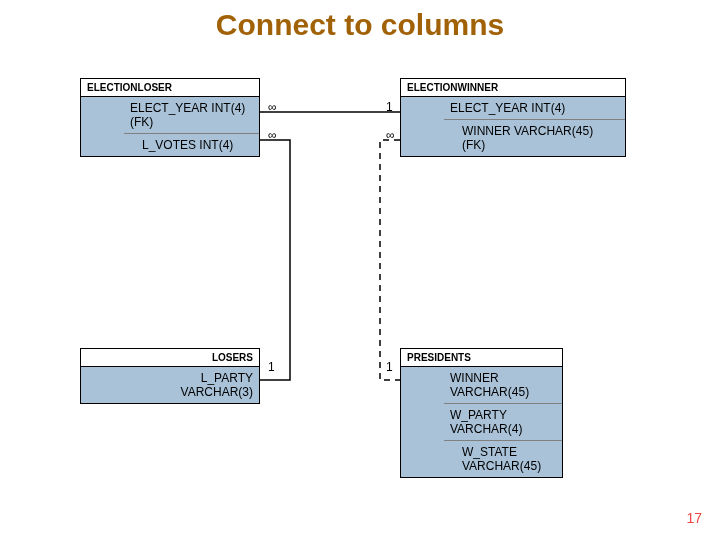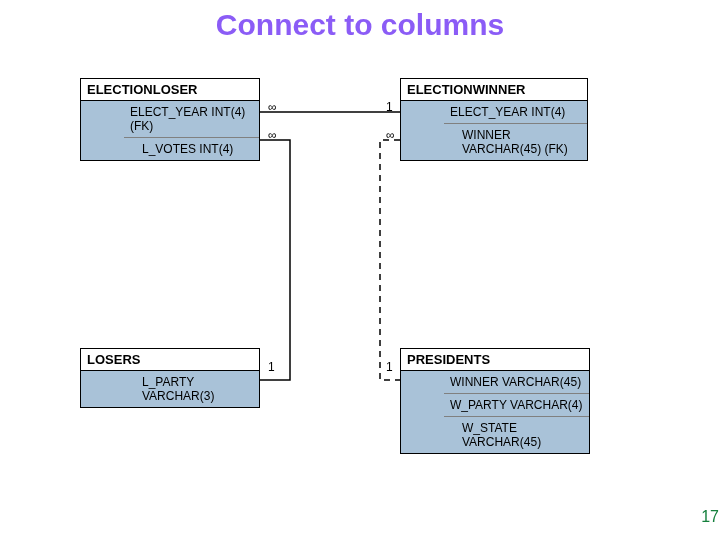--- a/index.html
+++ b/index.html
@@ -12,39 +12,39 @@
     overflow: hidden;
   }
   .slide-title {
     position: absolute;
     top: 8px;
     left: 0;
     width: 720px;
     text-align: center;
     font-size: 30px;
     font-weight: 700;
-    color: #8b5cf6;
+    color: #a16207;
   }
   .page-num {
     position: absolute;
-    right: 1px;
+    right: 18px;
     bottom: 14px;
-    font-size: 16px;
-    color: #15803d;
+    font-size: 14px;
+    color: #ef4444;
   }
   .entity {
     position: absolute;
     border: 1px solid #000;
     background: #a9c2d8;
   }
   .entity .hdr {
     background: #fff;
     border-bottom: 1px solid #000;
     padding: 3px 6px;
-    font-size: 13px;
+    font-size: 10px;
     font-weight: 700;
     color: #000;
   }
   .entity .col {
     border-bottom: 1px solid #808080;
     padding: 4px 6px;
     font-size: 12px;
     color: #000;
     margin-left: 43px;
   }
@@ -65,32 +65,32 @@
 <body>
 
 <div class="slide-title">Connect to columns</div>
 
 <div class="entity" style="left:80px; top:78px; width:180px;">
   <div class="hdr">ELECTIONLOSER</div>
   <div class="col">ELECT_YEAR INT(4) (FK)</div>
   <div class="col">L_VOTES INT(4)</div>
 </div>
 
-<div class="entity" style="left:400px; top:78px; width:188px;">
+<div class="entity" style="left:400px; top:78px; width:226px;">
   <div class="hdr">ELECTIONWINNER</div>
   <div class="col">ELECT_YEAR INT(4)</div>
   <div class="col">WINNER VARCHAR(45) (FK)</div>
 </div>
 
-<div class="entity" style="left:80px; top:348px; width:180px;">
+<div class="entity" style="left:80px; top:348px; width:180px;text-align:right;">
   <div class="hdr">LOSERS</div>
   <div class="col">L_PARTY VARCHAR(3)</div>
 </div>
 
-<div class="entity" style="left:400px; top:348px; width:190px;">
+<div class="entity" style="left:400px; top:348px; width:163px;">
   <div class="hdr">PRESIDENTS</div>
   <div class="col">WINNER VARCHAR(45)</div>
   <div class="col">W_PARTY VARCHAR(4)</div>
   <div class="col">W_STATE VARCHAR(45)</div>
 </div>
 
 <div class="card-label" style="left:268px; top:100px;">∞</div>
 <div class="card-label" style="left:386px; top:100px;">1</div>
 
 <div class="card-label" style="left:268px; top:128px;">∞</div>

